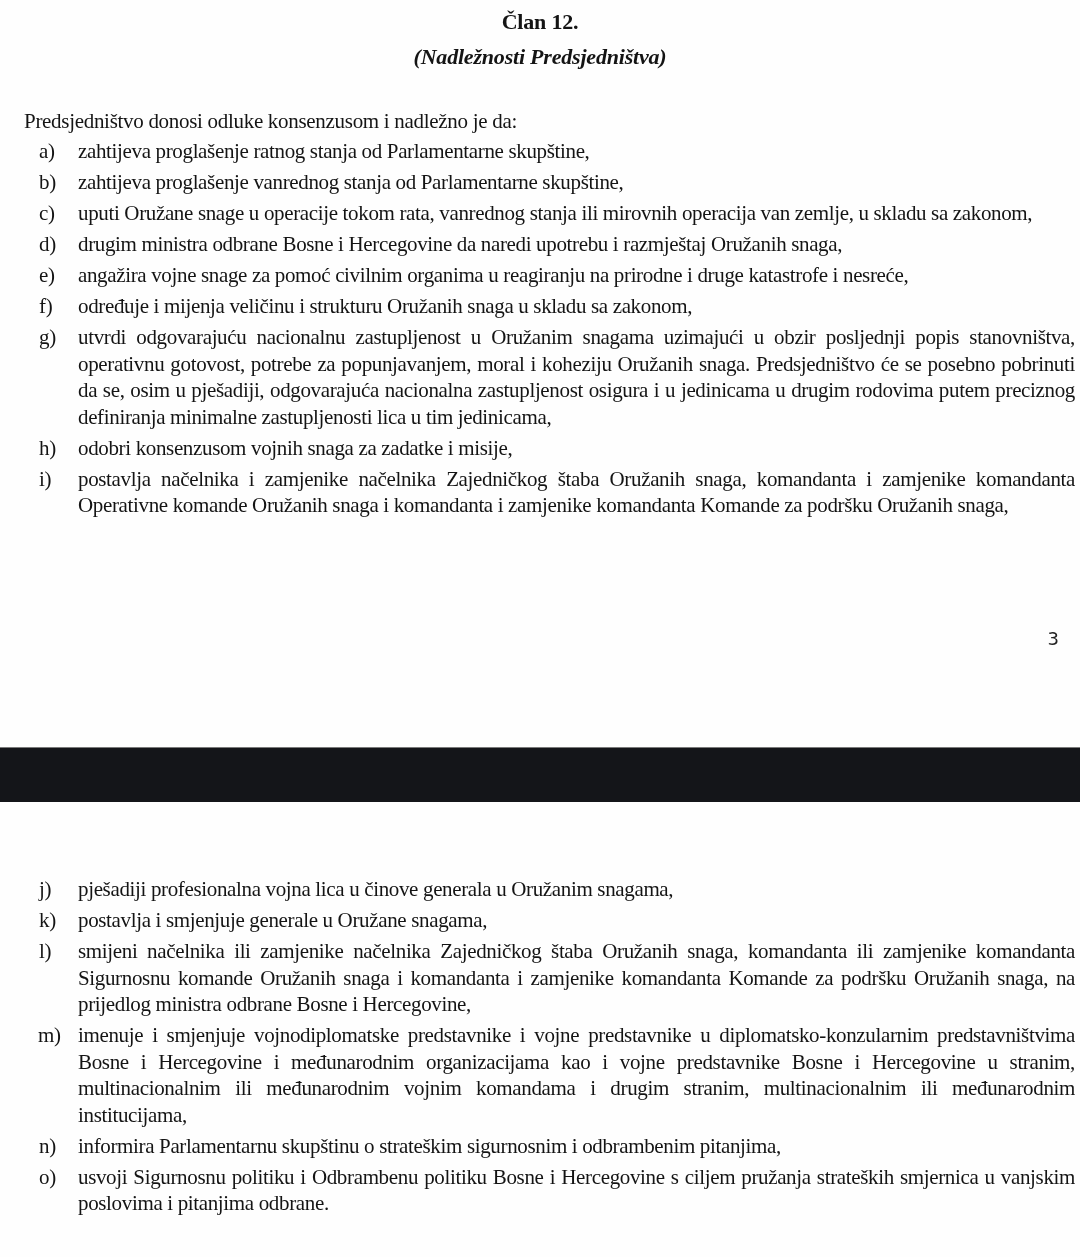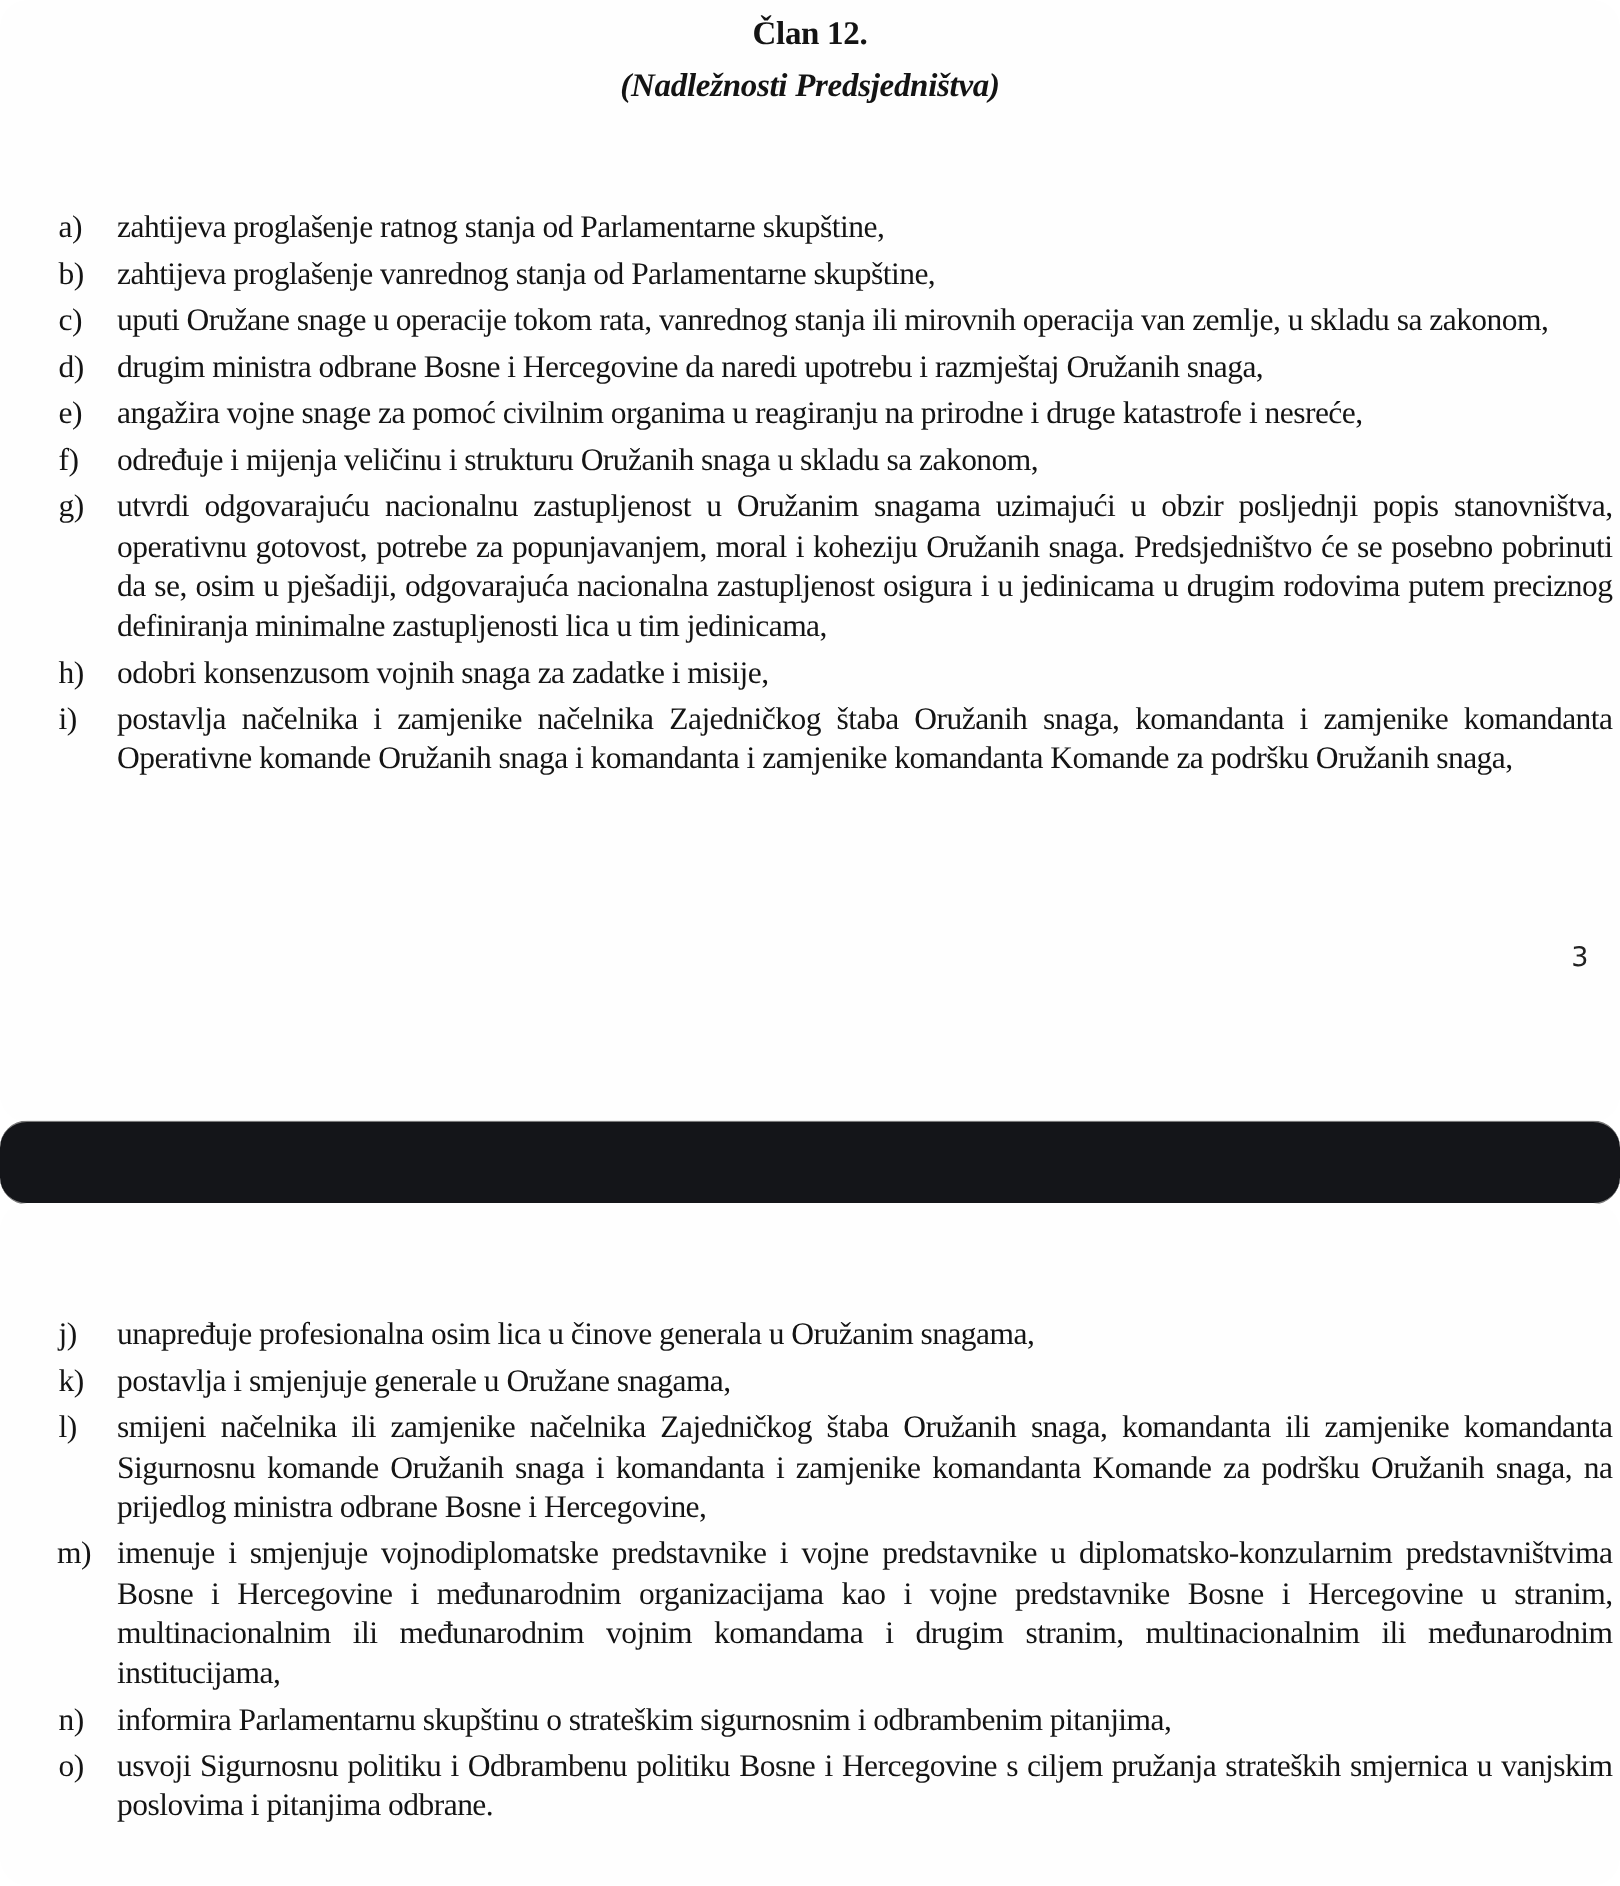--- a/index.html
+++ b/index.html
@@ -1,15 +1,15 @@
 <!DOCTYPE html>
 <html><head>
   <meta charset="utf-8">
   <style>
-    * { margin: 0; padding: 0; box-sizing: border-box; border-radius: 18px; }
+    * { margin: 0; padding: 0; box-sizing: border-box; }
     html, body {
       width: 1080px;
       height: 1257px;
       background: #ffffff;
       overflow: hidden;
     }
     body {
       position: relative;
       font-family: "Liberation Serif", "DejaVu Serif", serif;
       color: #141414;
@@ -90,20 +90,21 @@
       border-top: 1px solid #7a7a7a;
       border-bottom: 1px solid #7a7a7a;
     }
   </style>
 </head>
 <body>
 
 <div class="page page-top">
   <div class="title t1">Član 12.</div>
   <div class="title t2">(Nadležnosti Predsjedništva)</div>
+  <div class="intro">Predsjedništvo donosi odluke konsenzusom i nadležno je da:</div>
 
   <div class="list top-list">
     <div class="item">
       <span class="marker">a)</span>
       <span class="text">zahtijeva proglašenje ratnog stanja od Parlamentarne skupštine,</span>
     </div>
     <div class="item">
       <span class="marker">b)</span>
       <span class="text">zahtijeva proglašenje vanrednog stanja od Parlamentarne skupštine,</span>
     </div>
@@ -139,21 +140,21 @@
 
   <div class="page-number">3</div>
 </div>
 
 <div class="separator"></div>
 
 <div class="page page-bottom">
   <div class="list bottom-list">
     <div class="item">
       <span class="marker">j)</span>
-      <span class="text">unapređuje profesionalna osim lica u činove generala u Oružanim snagama,</span>
+      <span class="text">pješadiji profesionalna vojna lica u činove generala u Oružanim snagama,</span>
     </div>
     <div class="item">
       <span class="marker">k)</span>
       <span class="text">postavlja i smjenjuje generale u Oružane snagama,</span>
     </div>
     <div class="item">
       <span class="marker">l)</span>
       <span class="text">smijeni načelnika ili zamjenike načelnika Zajedničkog štaba Oružanih snaga,  komandanta ili zamjenike komandanta Sigurnosnu komande Oružanih snaga i komandanta i zamjenike komandanta Komande za podršku Oružanih snaga, na prijedlog ministra odbrane Bosne i Hercegovine,</span>
     </div>
     <div class="item">

